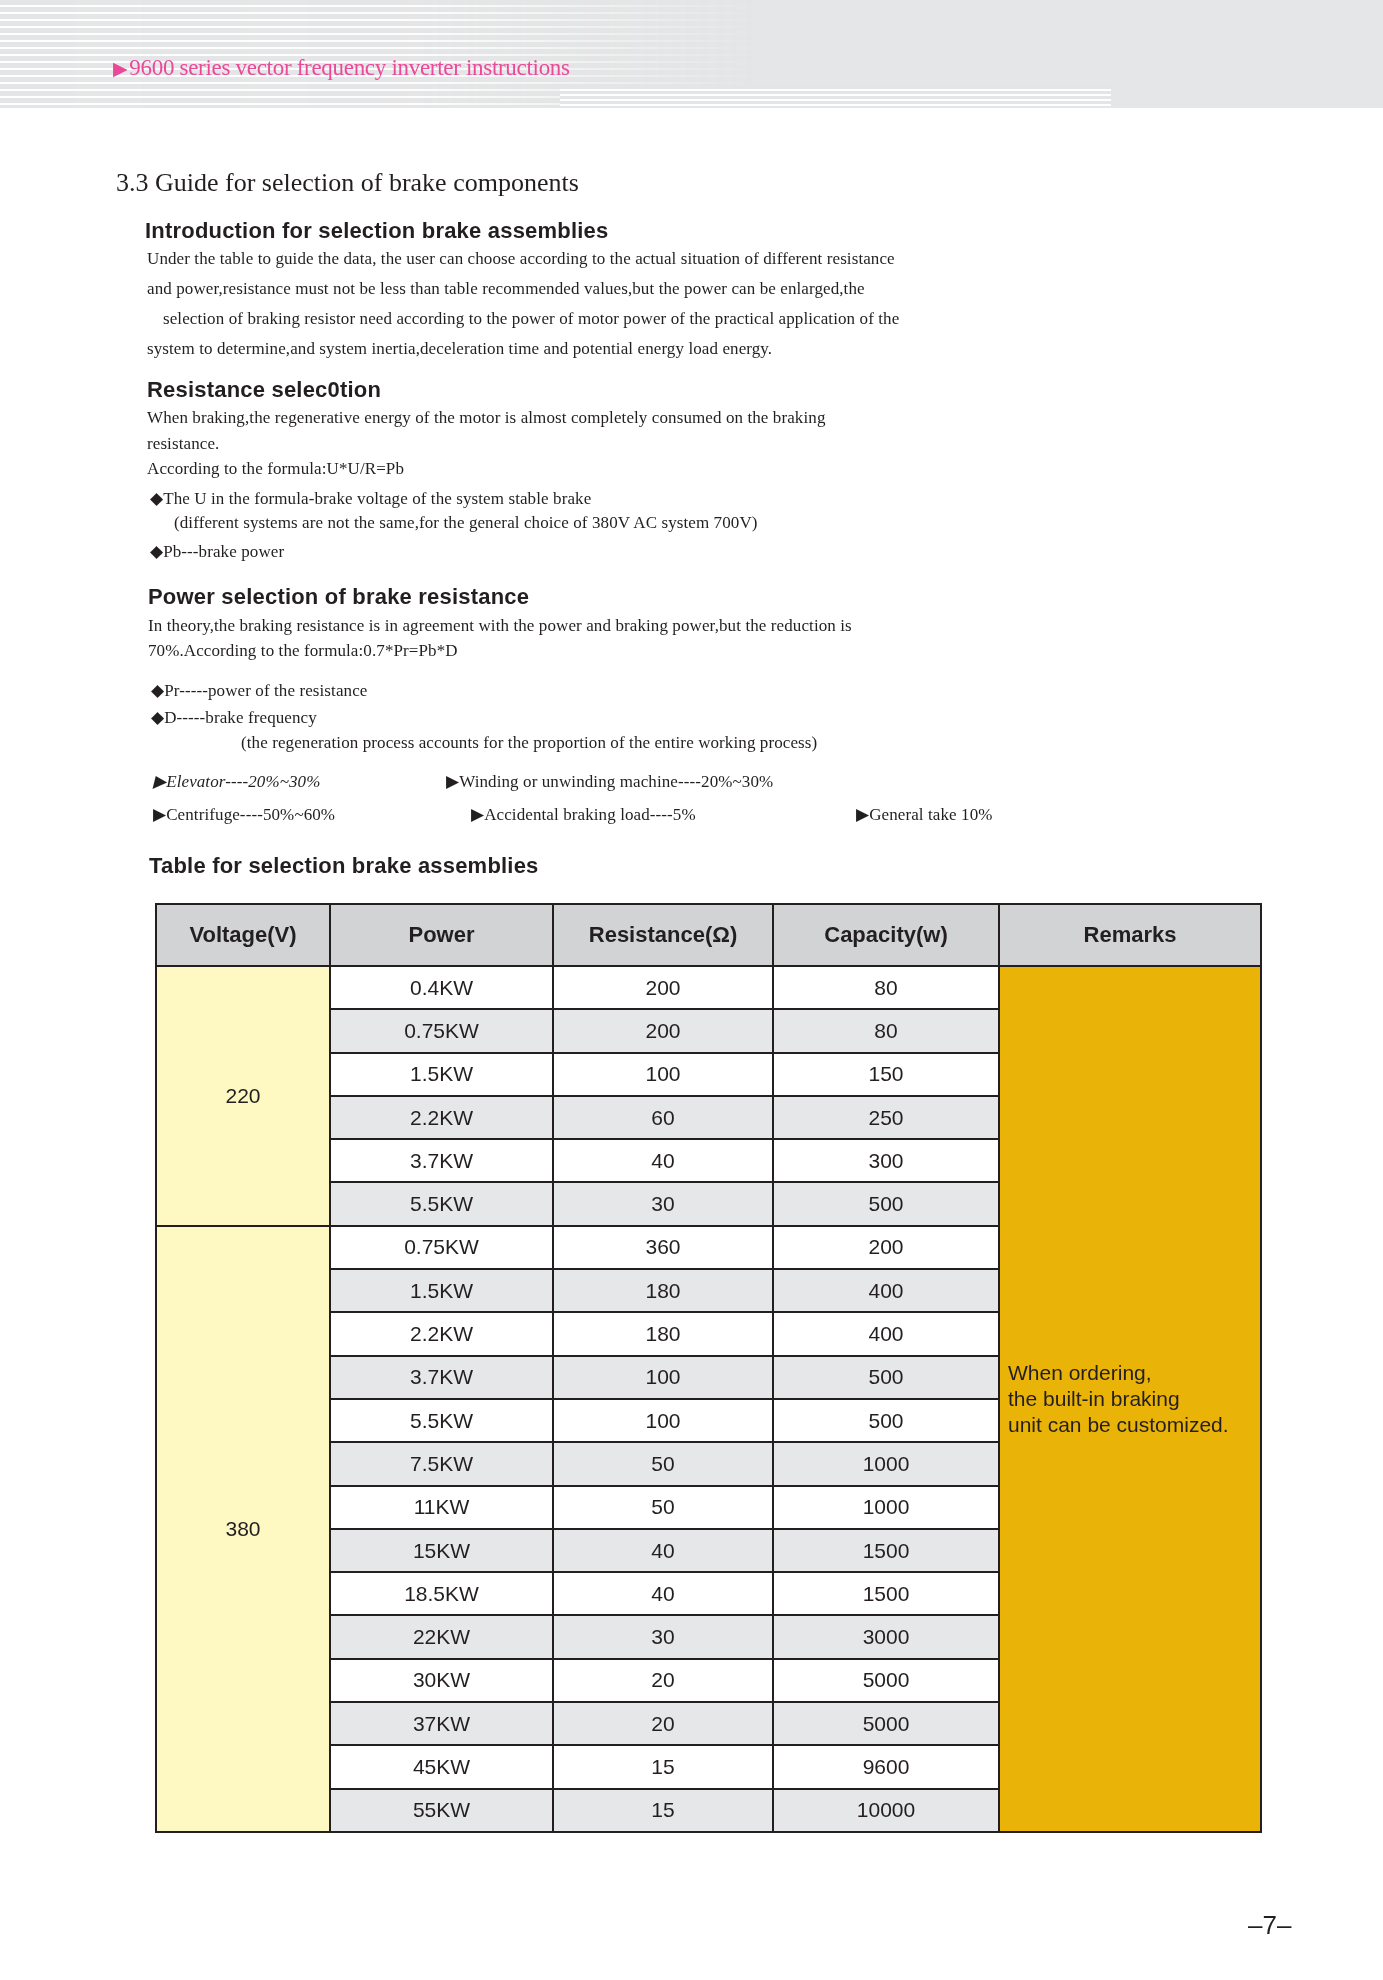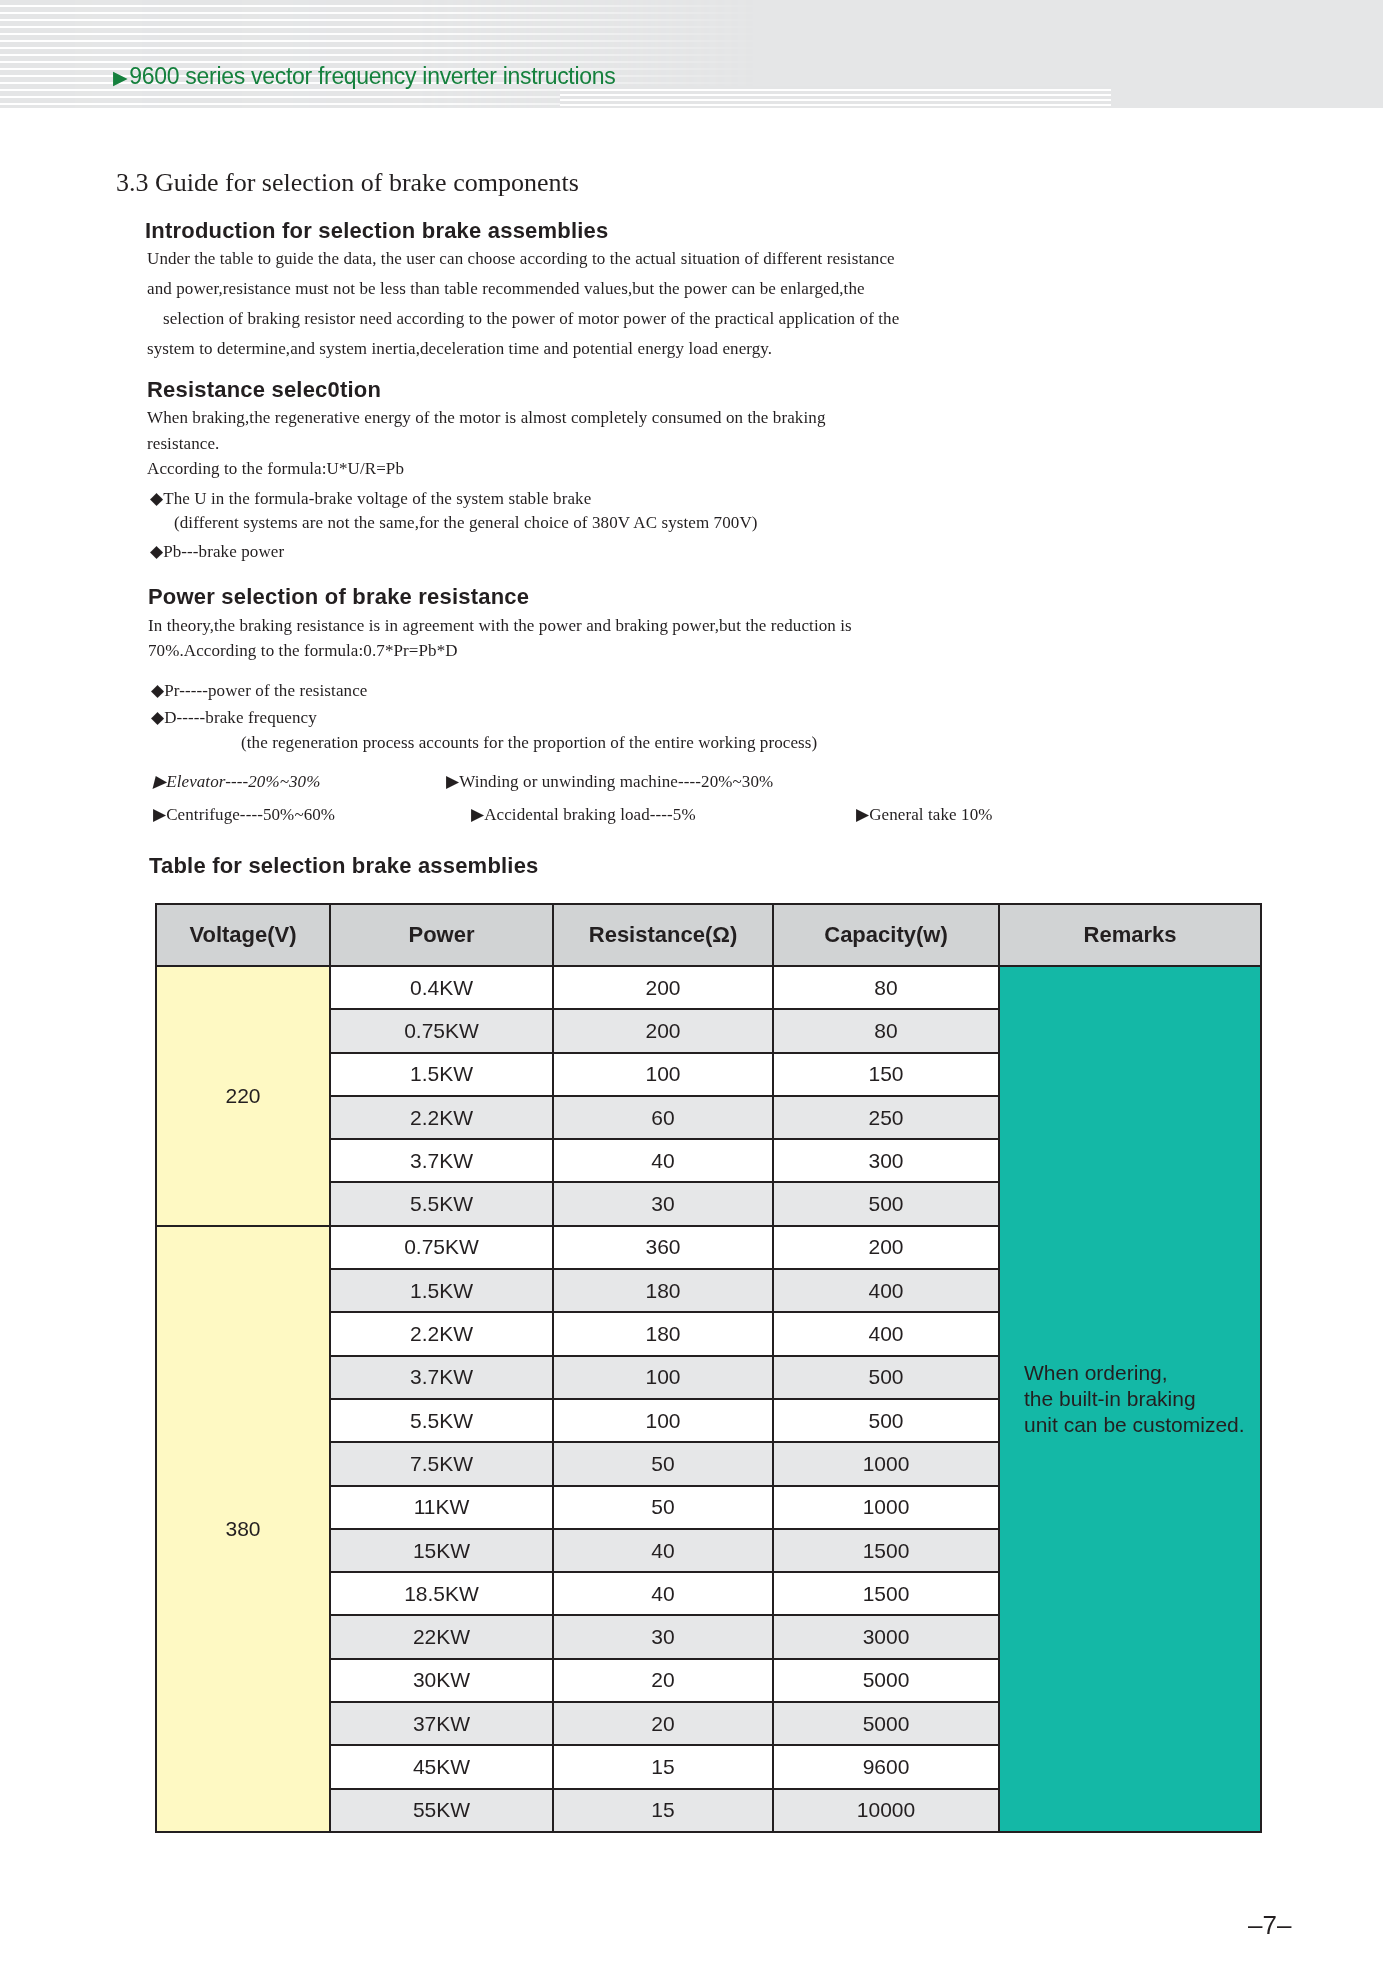--- a/index.html
+++ b/index.html
@@ -15,22 +15,22 @@
     position: absolute; left: 0; top: 0; width: 760px; height: 108px;
     background: repeating-linear-gradient(to bottom, #e4e5e6 0px, #e4e5e6 5px, #ffffff 5px, #ffffff 7px);
     -webkit-mask-image: linear-gradient(to right, rgba(0,0,0,1) 0%, rgba(0,0,0,0.9) 55%, rgba(0,0,0,0) 100%);
     mask-image: linear-gradient(to right, rgba(0,0,0,1) 0%, rgba(0,0,0,0.9) 55%, rgba(0,0,0,0) 100%);
   }
   .header-band .stripes-right {
     position: absolute; left: 560px; top: 86px; width: 551px; height: 22px;
     background: repeating-linear-gradient(to bottom, #e4e5e6 0px, #e4e5e6 3px, #ffffff 3px, #ffffff 5px);
   }
   .header-title {
-    position: absolute; left: 113px; top: 63px; font-family: Liberation Sans, sans-serif;
-    font-size: 23px; color: #15803d; white-space: nowrap; letter-spacing: -0.3px;
+    position: absolute; left: 113px; top: 55px; font-family: Liberation Serif, serif;
+    font-size: 23px; color: #ec4899; white-space: nowrap; letter-spacing: -0.3px;
   }
   .header-title .tri { font-size: 19px; margin-right: 2px; }
 
   .serif { font-family: "Liberation Serif", serif; }
   .sans { font-family: "Liberation Sans", sans-serif; }
   .abs { position: absolute; white-space: nowrap; }
 
   .section-title { left: 116px; top: 168px; font-size: 26px; }
   .sub-heading { font-weight: bold; font-size: 22px; letter-spacing: 0.2px; }
   .body-line { font-size: 17px; letter-spacing: 0.1px; }
@@ -44,22 +44,22 @@
     border: 2.5px solid #231f20; text-align: center; padding: 0;
   }
   .brake-table th {
     background: #d1d3d4; height: 60px; font-weight: bold; font-size: 22px;
   }
   .brake-table td { height: 41.3px; font-size: 21px; }
   .brake-table tr.row-gray td.cell { background: #e6e7e8; }
   .brake-table tr.row-white td.cell { background: #ffffff; }
   .brake-table td.voltage { background: #fef9c3; font-size: 21px; }
   .brake-table td.remarks {
-    background: #14b8a6; text-align: left; font-size: 21px; line-height: 26px;
-    padding-left: 24px; white-space: normal; vertical-align: middle;
+    background: #eab308; text-align: left; font-size: 21px; line-height: 26px;
+    padding-left: 8px; white-space: normal; vertical-align: middle;
   }
   .page-number {
     left: 1248px; top: 1910px; font-family: "Liberation Sans", sans-serif; font-size: 26px;
   }
 </style>
 </head>
 <body>
 
 <div class="header-band">
   <div class="stripes-left"></div>

